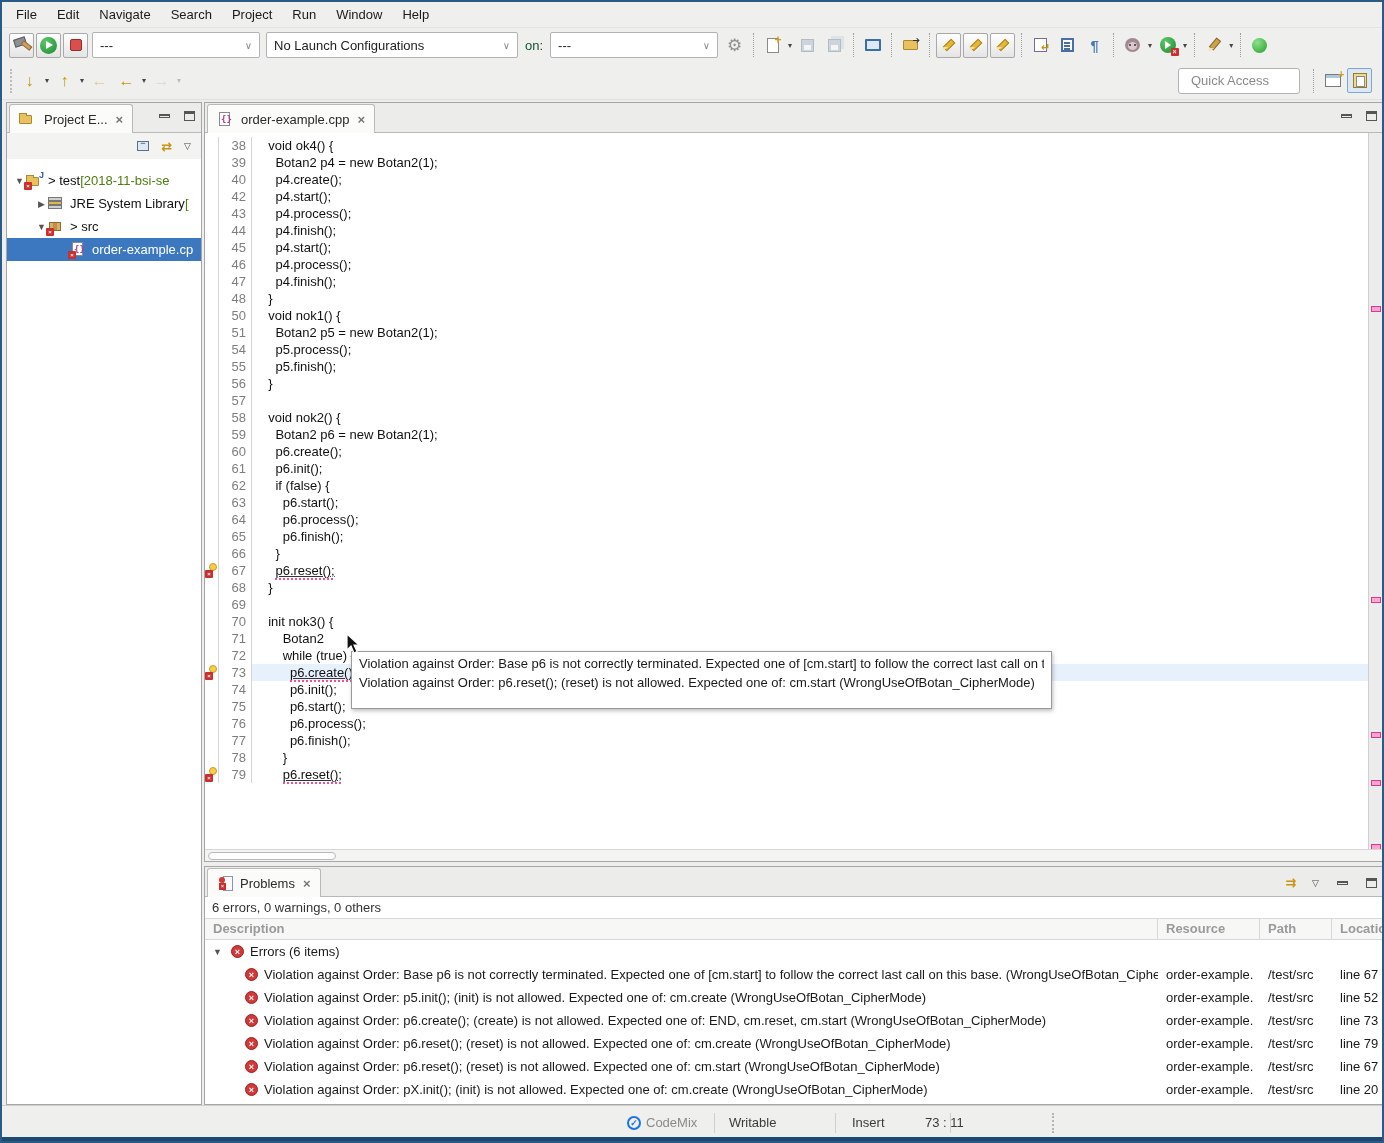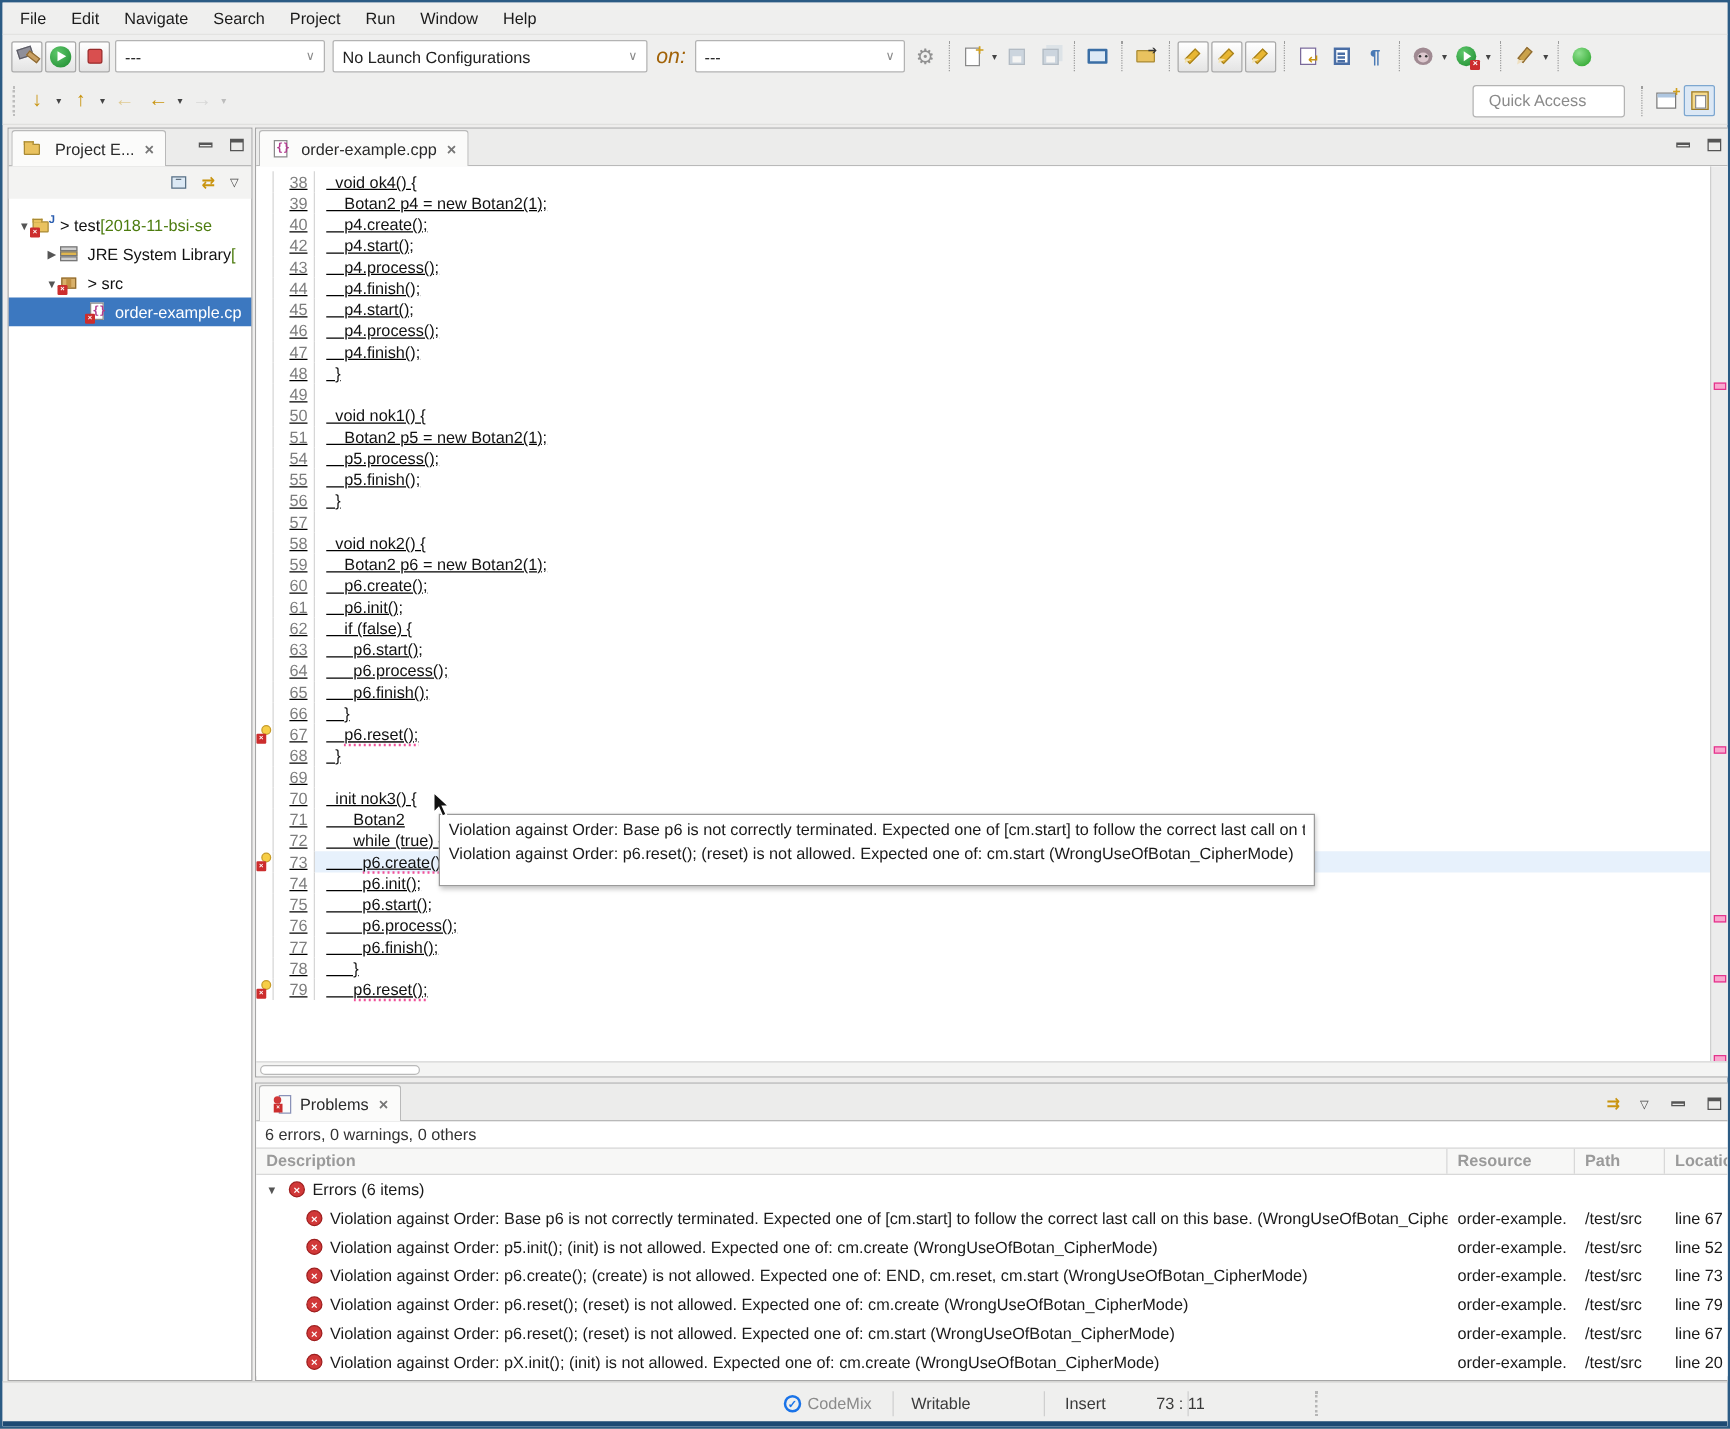--- a/index.html
+++ b/index.html
@@ -13,21 +13,21 @@
   .t1{top:26px;height:34px;padding-left:6px;}
   .t2{top:60px;height:38px;padding-left:4px;border-bottom:1px solid #e0e0de;}
   .tbtn{display:flex;align-items:center;justify-content:center;min-width:25px;height:25px;border:1px solid transparent;border-radius:2px;margin:0 1px;position:relative;}
   .tbtn.framed{border-color:#a9a9a9;background:linear-gradient(#ffffff,#e4e4e4);}
   .tbtn.disabled{opacity:.4;}
   .tsep{width:1px;height:24px;border-left:1px dotted #9d9d9d;margin:0 5px;}
   .handle{width:2px;height:24px;border-left:2px dotted #bcbcbc;margin:0 4px;}
   .combo{display:flex;align-items:center;height:26px;background:#fff;border:1px solid #b3b3b3;border-radius:2px;margin:0 3px;font-size:13px;color:#222;padding:0 7px;}
   .combo .cv{flex:1;white-space:nowrap;overflow:hidden;}
   .combo .chev{color:#8a8a8a;font-size:10px;margin-left:6px;}
-  .lbl{font-size:17px;color:#a16207;margin:0 4px;font-style:italic;}
+  .lbl{font-size:13px;color:#14532d;margin:0 4px;}
   .dd{font-size:8px;color:#444;margin:0 2px;}
   .dd.dis{color:#bdbdbd;}
   .arr{font-weight:bold;font-size:16px;line-height:16px;}
   .gold{color:#c9940f;} .gray{color:#b5b5b5;}
   .qa{display:flex;align-items:center;height:26px;width:122px;background:#fff;border:1px solid #b3b3b3;border-radius:3px;color:#8a8a8a;font-size:13px;padding-left:12px;margin-right:8px;}
   .sp{flex:1;}
   
   .gear{font-size:17px;color:#919191;line-height:17px;}
   .pilcrow{font-size:15px;color:#4a7ab5;font-weight:bold;}
   
@@ -97,21 +97,21 @@
   .rx{position:absolute;left:-2px;bottom:-2px;width:8px;height:8px;background:#cc2d2d;color:#fff;font:bold 6px/8px "Liberation Sans";text-align:center;border-radius:1px;text-decoration:none;font-style:normal;}
   .book{position:absolute;left:0;width:14px;height:4px;border:1px solid #777;background:#cfcfcf;}
   .b1{top:1px;} .b2{top:5px;background:#e0b64e;} .b3{top:9px;}
   .pkg{position:absolute;left:1px;top:3px;width:12px;height:9px;background:#d8b06a;border:1px solid #8f6a2f;}
   .pkg::before{content:"";position:absolute;left:3px;top:0;width:4px;height:100%;background:#c09044;}
   .docsh{position:absolute;left:2px;top:0;width:11px;height:14px;background:#fff;border:1px solid #8a8a8a;}
   .braces{position:absolute;left:4px;top:1px;color:#b03a8c;font:bold 9px/12px "DejaVu Sans Mono",monospace;font-style:normal;}
   
   .edbody{position:absolute;left:0;top:30px;right:0;bottom:12px;overflow:hidden;background:#fff;}
   .codewrap{position:absolute;left:0;top:4px;right:15px;}
-  .cl{display:flex;height:17px;font:13px/17px "DejaVu Sans Mono",monospace;text-decoration:underline;}
+  .cl{display:flex;height:17px;font:13px/17px "DejaVu Sans Mono",monospace;}
   .ga{width:14px;flex:none;border-right:1px solid #d6d6d6;position:relative;}
   .ln{width:33px;flex:none;text-align:right;padding-right:5px;color:#7e7e7e;border-right:1px solid #d6d6d6;}
   .ct{flex:1;white-space:pre;color:#111;padding-left:9px;}
   .cl.cur .ct{background:#e7f1fc;}
   .eu{text-decoration:underline;text-decoration-color:#333;background-image:repeating-linear-gradient(90deg,#f0509a 0 2px,rgba(0,0,0,0) 2px 4px);background-size:4px 2px;background-repeat:repeat-x;background-position:left bottom;padding-bottom:2px;}
   .gmark{position:absolute;left:0;top:1px;width:13px;height:15px;}
   .bulb{position:absolute;top:0;left:4px;width:8px;height:8px;border-radius:50%;background:#f7ce46;border:1px solid #c79b28;}
   .gx{position:absolute;bottom:0;left:0;width:8px;height:8px;background:#cc2d2d;color:#fff;font:bold 6px/8px "Liberation Sans";text-align:center;border-radius:1px;text-decoration:none;font-style:normal;}
   .ruler{position:absolute;right:0;top:0;bottom:0;width:15px;background:#ececec;border-left:1px solid #cfcfcf;}
   .rmark{position:absolute;left:2px;width:10px;height:6px;background:#f9a8cf;border:1px solid #e3358d;}
@@ -401,25 +401,20 @@
             <div class="ln">47</div>
             <div class="ct"><span>    p4.finish();</span></div>
           </div>
           <div class="cl">
             <div class="ga"></div>
             <div class="ln">48</div>
             <div class="ct"><span>  }</span></div>
           </div>
           <div class="cl">
             <div class="ga"></div>
-            <div class="ln">49</div>
-            <div class="ct"><span></span></div>
-          </div>
-          <div class="cl">
-            <div class="ga"></div>
             <div class="ln">50</div>
             <div class="ct"><span>  void nok1() {</span></div>
           </div>
           <div class="cl">
             <div class="ga"></div>
             <div class="ln">51</div>
             <div class="ct"><span>    Botan2 p5 = new Botan2(1);</span></div>
           </div>
           <div class="cl">
             <div class="ga"></div>

